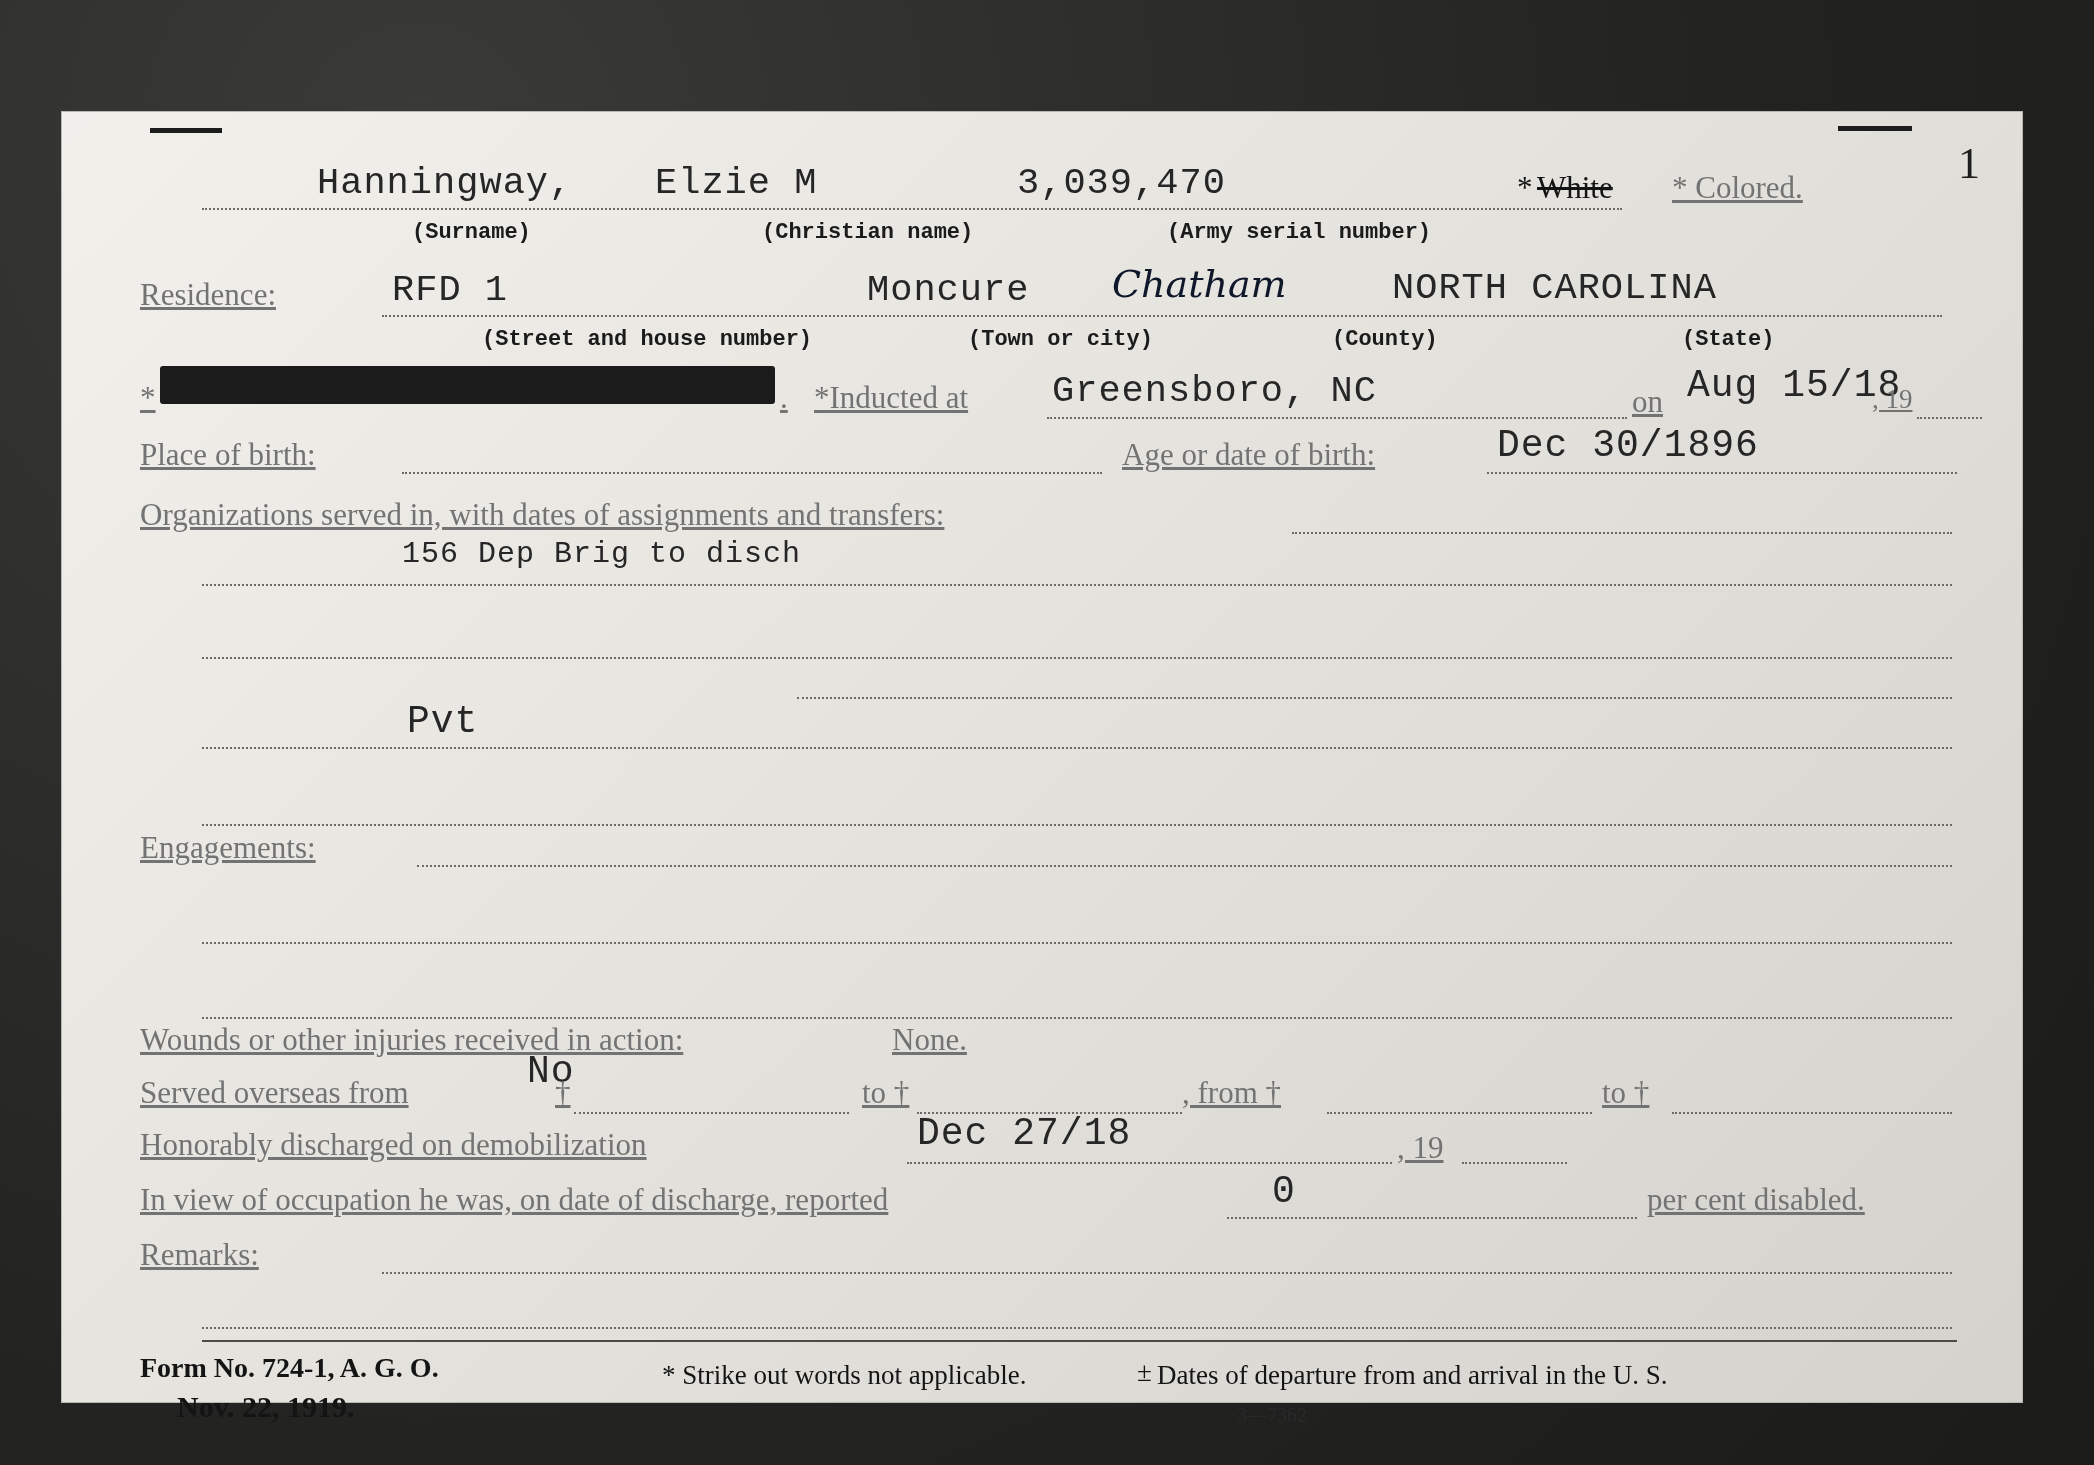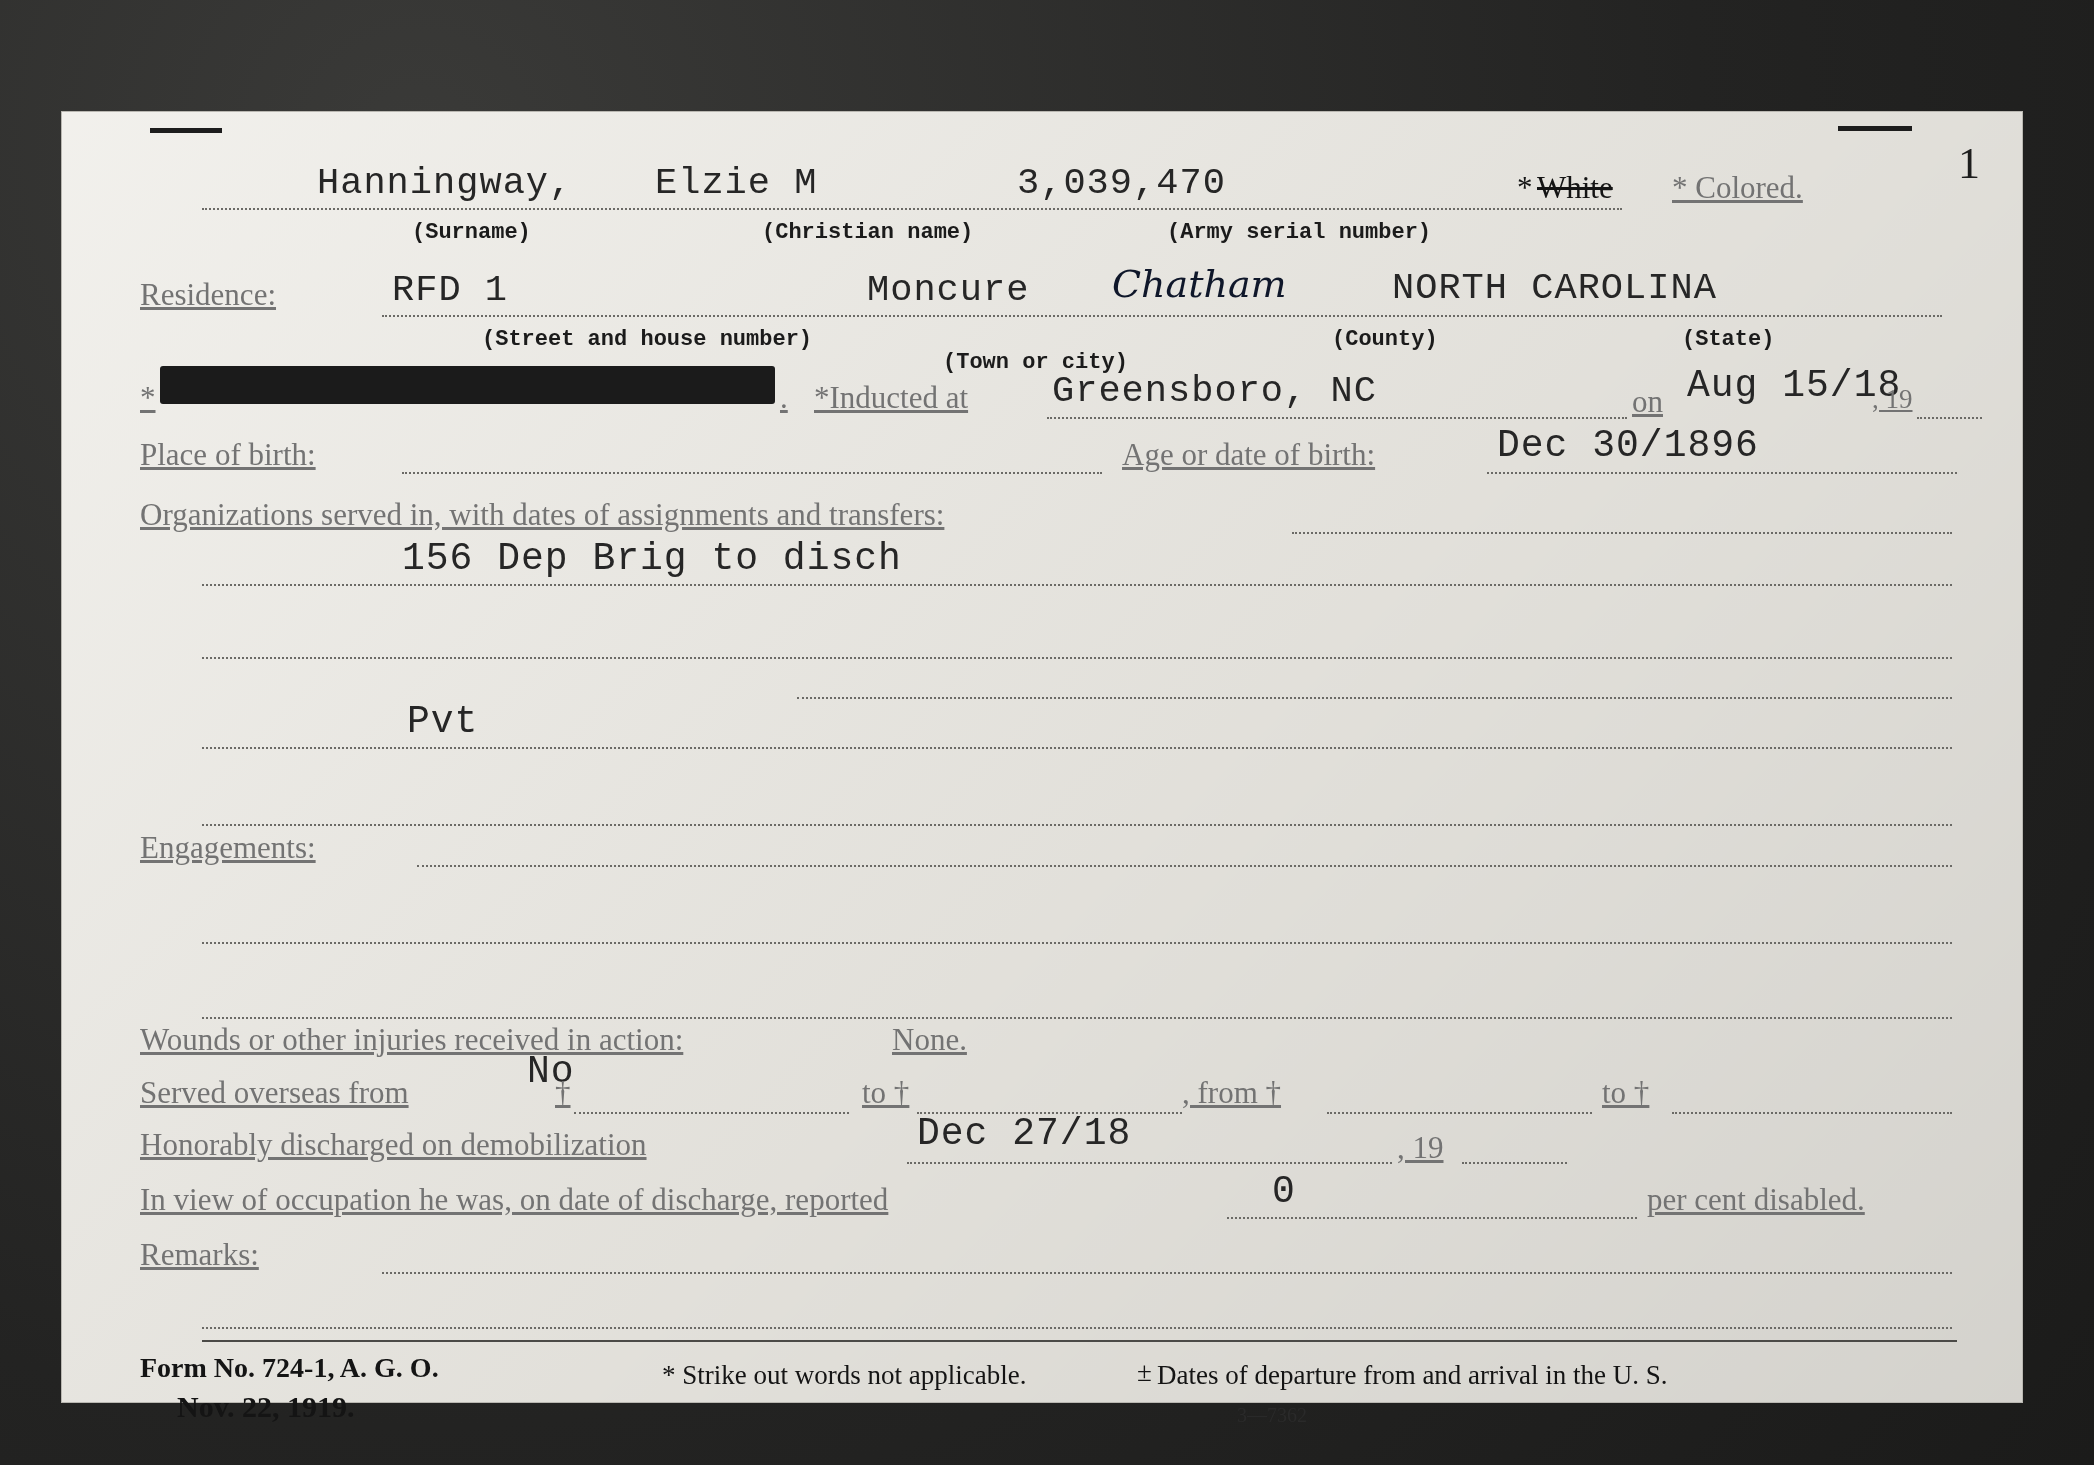--- a/index.html
+++ b/index.html
@@ -131,21 +131,21 @@
     <div class="sub" style="left:1105px;top:108px;">(Army serial number)</div>
 
     <div class="lbl" style="left:78px;top:165px;">Residence:</div>
     <div class="type" style="left:330px;top:157px;font-size:37px;">RFD 1</div>
     <div class="type" style="left:805px;top:157px;font-size:37px;">Moncure</div>
     <div class="hand" style="left:1050px;top:150px;font-size:38px;">Chatham</div>
     <div class="type" style="left:1330px;top:155px;font-size:37px;">NORTH CAROLINA</div>
     <div class="dl" style="left:320px;top:203px;width:1560px;"></div>
 
     <div class="sub" style="left:420px;top:215px;">(Street and house number)</div>
-    <div class="sub" style="left:881px;top:215px;margin-top:23px;">(Town or city)</div>
+    <div class="sub" style="left:906px;top:215px;">(Town or city)</div>
     <div class="sub" style="left:1270px;top:215px;">(County)</div>
     <div class="sub" style="left:1620px;top:215px;">(State)</div>
 
     <div class="lbl" style="left:78px;top:268px;">*</div>
     <div class="redact" style="left:98px;top:254px;width:615px;height:38px;"></div>
     <div class="lbl" style="left:718px;top:268px;">.</div>
     <div class="lbl" style="left:752px;top:268px;">*Inducted at</div>
     <div class="type" style="left:990px;top:258px;font-size:37px;">Greensboro, NC</div>
     <div class="dl" style="left:985px;top:305px;width:580px;"></div>
     <div class="lbl" style="left:1570px;top:272px;">on</div>
@@ -154,21 +154,21 @@
     <div class="dl" style="left:1855px;top:305px;width:65px;"></div>
 
     <div class="lbl" style="left:78px;top:325px;">Place of birth:</div>
     <div class="dl" style="left:340px;top:360px;width:700px;"></div>
     <div class="lbl" style="left:1060px;top:325px;">Age or date of birth:</div>
     <div class="type" style="left:1435px;top:312px;font-size:38px;">Dec 30/1896</div>
     <div class="dl" style="left:1425px;top:360px;width:470px;"></div>
 
     <div class="lbl" style="left:78px;top:385px;">Organizations served in, with dates of assignments and transfers:</div>
     <div class="dl" style="left:1230px;top:420px;width:660px;"></div>
-    <div class="type" style="left:340px;top:425px;font-size:38px;">156 Dep Brig to disch</div>
+    <div class="type" style="left:340px;top:425px;font-size:30px;">156 Dep Brig to disch</div>
     <div class="dl" style="left:140px;top:472px;width:1750px;"></div>
     <div class="dl" style="left:140px;top:545px;width:1750px;"></div>
 
     <div class="dl" style="left:735px;top:585px;width:1155px;"></div>
     <div class="type" style="left:345px;top:588px;font-size:38px;">Pvt</div>
     <div class="dl" style="left:140px;top:635px;width:1750px;"></div>
     <div class="dl" style="left:140px;top:712px;width:1750px;"></div>
 
     <div class="lbl" style="left:78px;top:718px;">Engagements:</div>
     <div class="dl" style="left:355px;top:753px;width:1535px;"></div>

